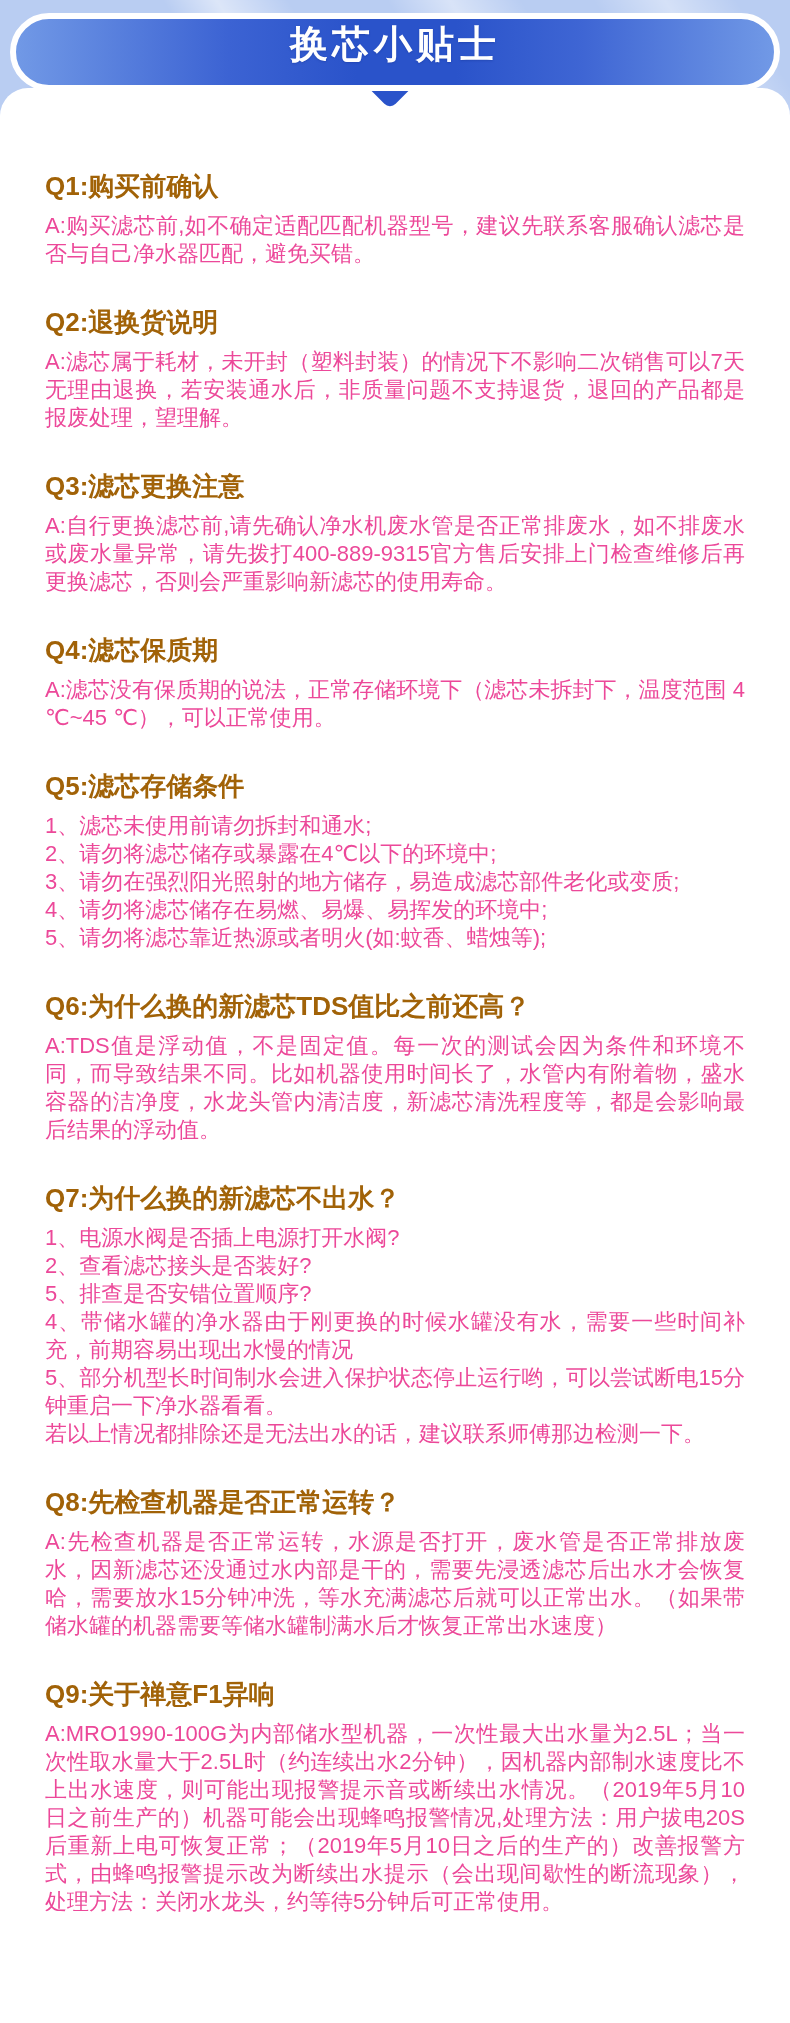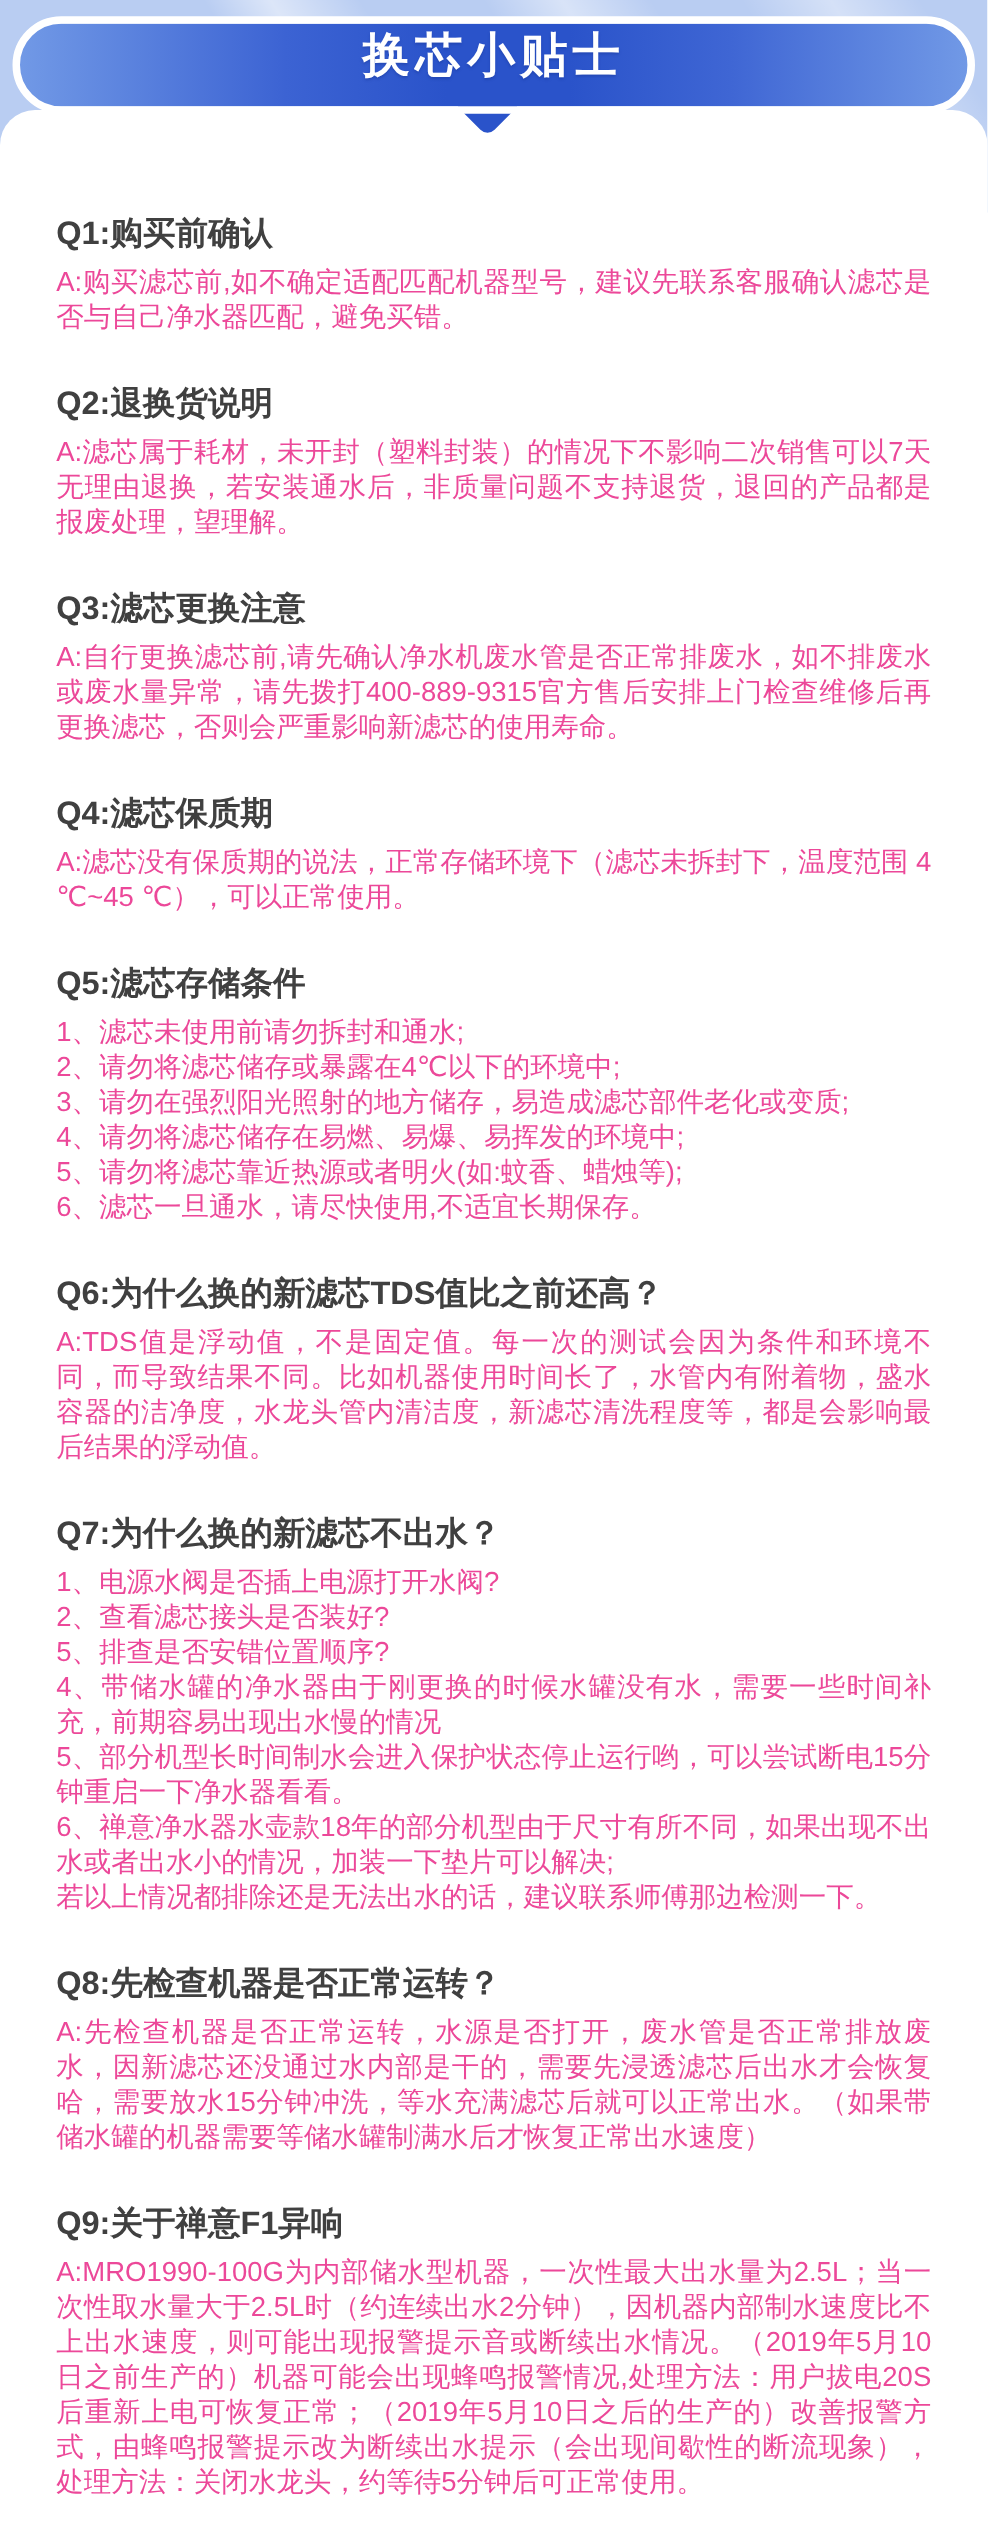--- a/index.html
+++ b/index.html
@@ -68,21 +68,21 @@
     background: #ffffff;
     border-radius: 28px 28px 0 0;
     padding: 68px 45px 0 45px;
     z-index: 1;
   }
   .faq h2 {
     margin: 38px 0 10px 0;
     font-size: 26px;
     line-height: 32px;
     font-weight: bold;
-    color: #404040;
+    color: #a16207;
   }
   .faq:first-child h2 {
     margin-top: 14px;
   }
   .faq p {
     margin: 0;
     font-size: 22px;
     line-height: 28px;
     color: #ec4899;
     text-align: justify;
@@ -118,34 +118,32 @@
         <h2>Q4:滤芯保质期</h2>
         <p>A:滤芯没有保质期的说法，正常存储环境下（滤芯未拆封下，温度范围 4 ℃~45 ℃），可以正常使用。</p>
       </section>
       <section class="faq">
         <h2>Q5:滤芯存储条件</h2>
         <p>1、滤芯未使用前请勿拆封和通水;</p>
         <p>2、请勿将滤芯储存或暴露在4℃以下的环境中;</p>
         <p>3、请勿在强烈阳光照射的地方储存，易造成滤芯部件老化或变质;</p>
         <p>4、请勿将滤芯储存在易燃、易爆、易挥发的环境中;</p>
         <p>5、请勿将滤芯靠近热源或者明火(如:蚊香、蜡烛等);</p>
-        <p>6、滤芯一旦通水，请尽快使用,不适宜长期保存。</p>
       </section>
       <section class="faq">
         <h2>Q6:为什么换的新滤芯TDS值比之前还高？</h2>
         <p>A:TDS值是浮动值，不是固定值。每一次的测试会因为条件和环境不同，而导致结果不同。比如机器使用时间长了，水管内有附着物，盛水容器的洁净度，水龙头管内清洁度，新滤芯清洗程度等，都是会影响最后结果的浮动值。</p>
       </section>
       <section class="faq">
         <h2>Q7:为什么换的新滤芯不出水？</h2>
         <p>1、电源水阀是否插上电源打开水阀?</p>
         <p>2、查看滤芯接头是否装好?</p>
         <p>5、排查是否安错位置顺序?</p>
         <p>4、带储水罐的净水器由于刚更换的时候水罐没有水，需要一些时间补充，前期容易出现出水慢的情况</p>
         <p>5、部分机型长时间制水会进入保护状态停止运行哟，可以尝试断电15分钟重启一下净水器看看。</p>
-        <p>6、禅意净水器水壶款18年的部分机型由于尺寸有所不同，如果出现不出水或者出水小的情况，加装一下垫片可以解决;</p>
         <p>若以上情况都排除还是无法出水的话，建议联系师傅那边检测一下。</p>
       </section>
       <section class="faq">
         <h2>Q8:先检查机器是否正常运转？</h2>
         <p>A:先检查机器是否正常运转，水源是否打开，废水管是否正常排放废水，因新滤芯还没通过水内部是干的，需要先浸透滤芯后出水才会恢复哈，需要放水15分钟冲洗，等水充满滤芯后就可以正常出水。（如果带储水罐的机器需要等储水罐制满水后才恢复正常出水速度）</p>
       </section>
       <section class="faq">
         <h2>Q9:关于禅意F1异响</h2>
         <p>A:MRO1990-100G为内部储水型机器，一次性最大出水量为2.5L；当一次性取水量大于2.5L时（约连续出水2分钟），因机器内部制水速度比不上出水速度，则可能出现报警提示音或断续出水情况。（2019年5月10日之前生产的）机器可能会出现蜂鸣报警情况,处理方法：用户拔电20S后重新上电可恢复正常；（2019年5月10日之后的生产的）改善报警方式，由蜂鸣报警提示改为断续出水提示（会出现间歇性的断流现象），处理方法：关闭水龙头，约等待5分钟后可正常使用。</p>
       </section>

